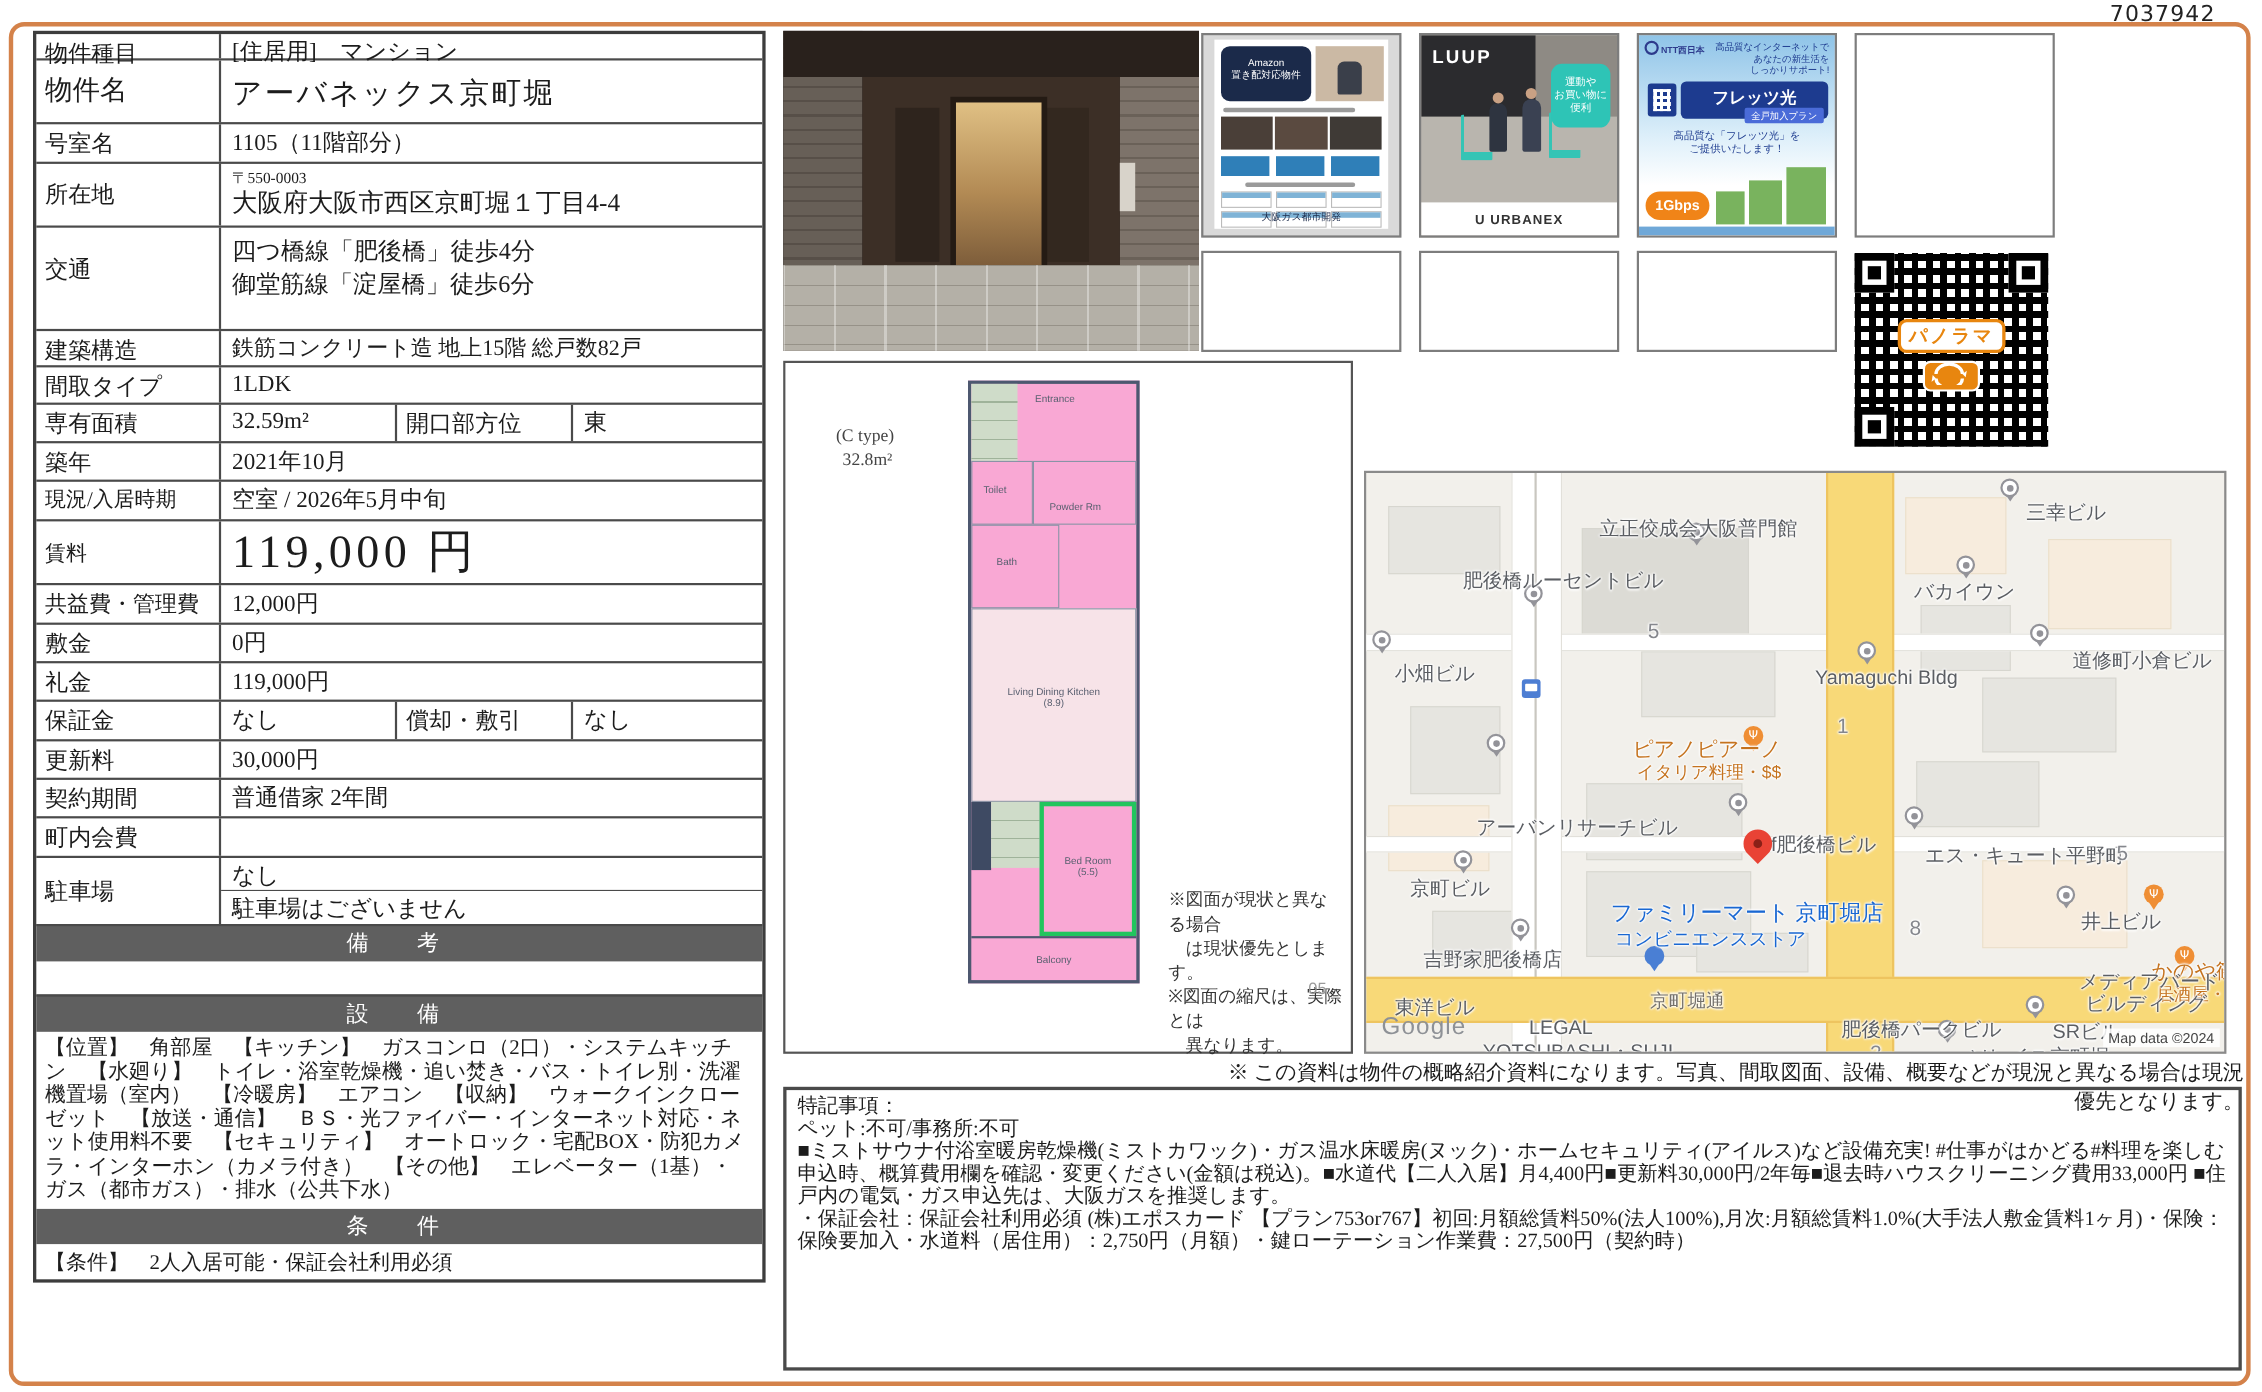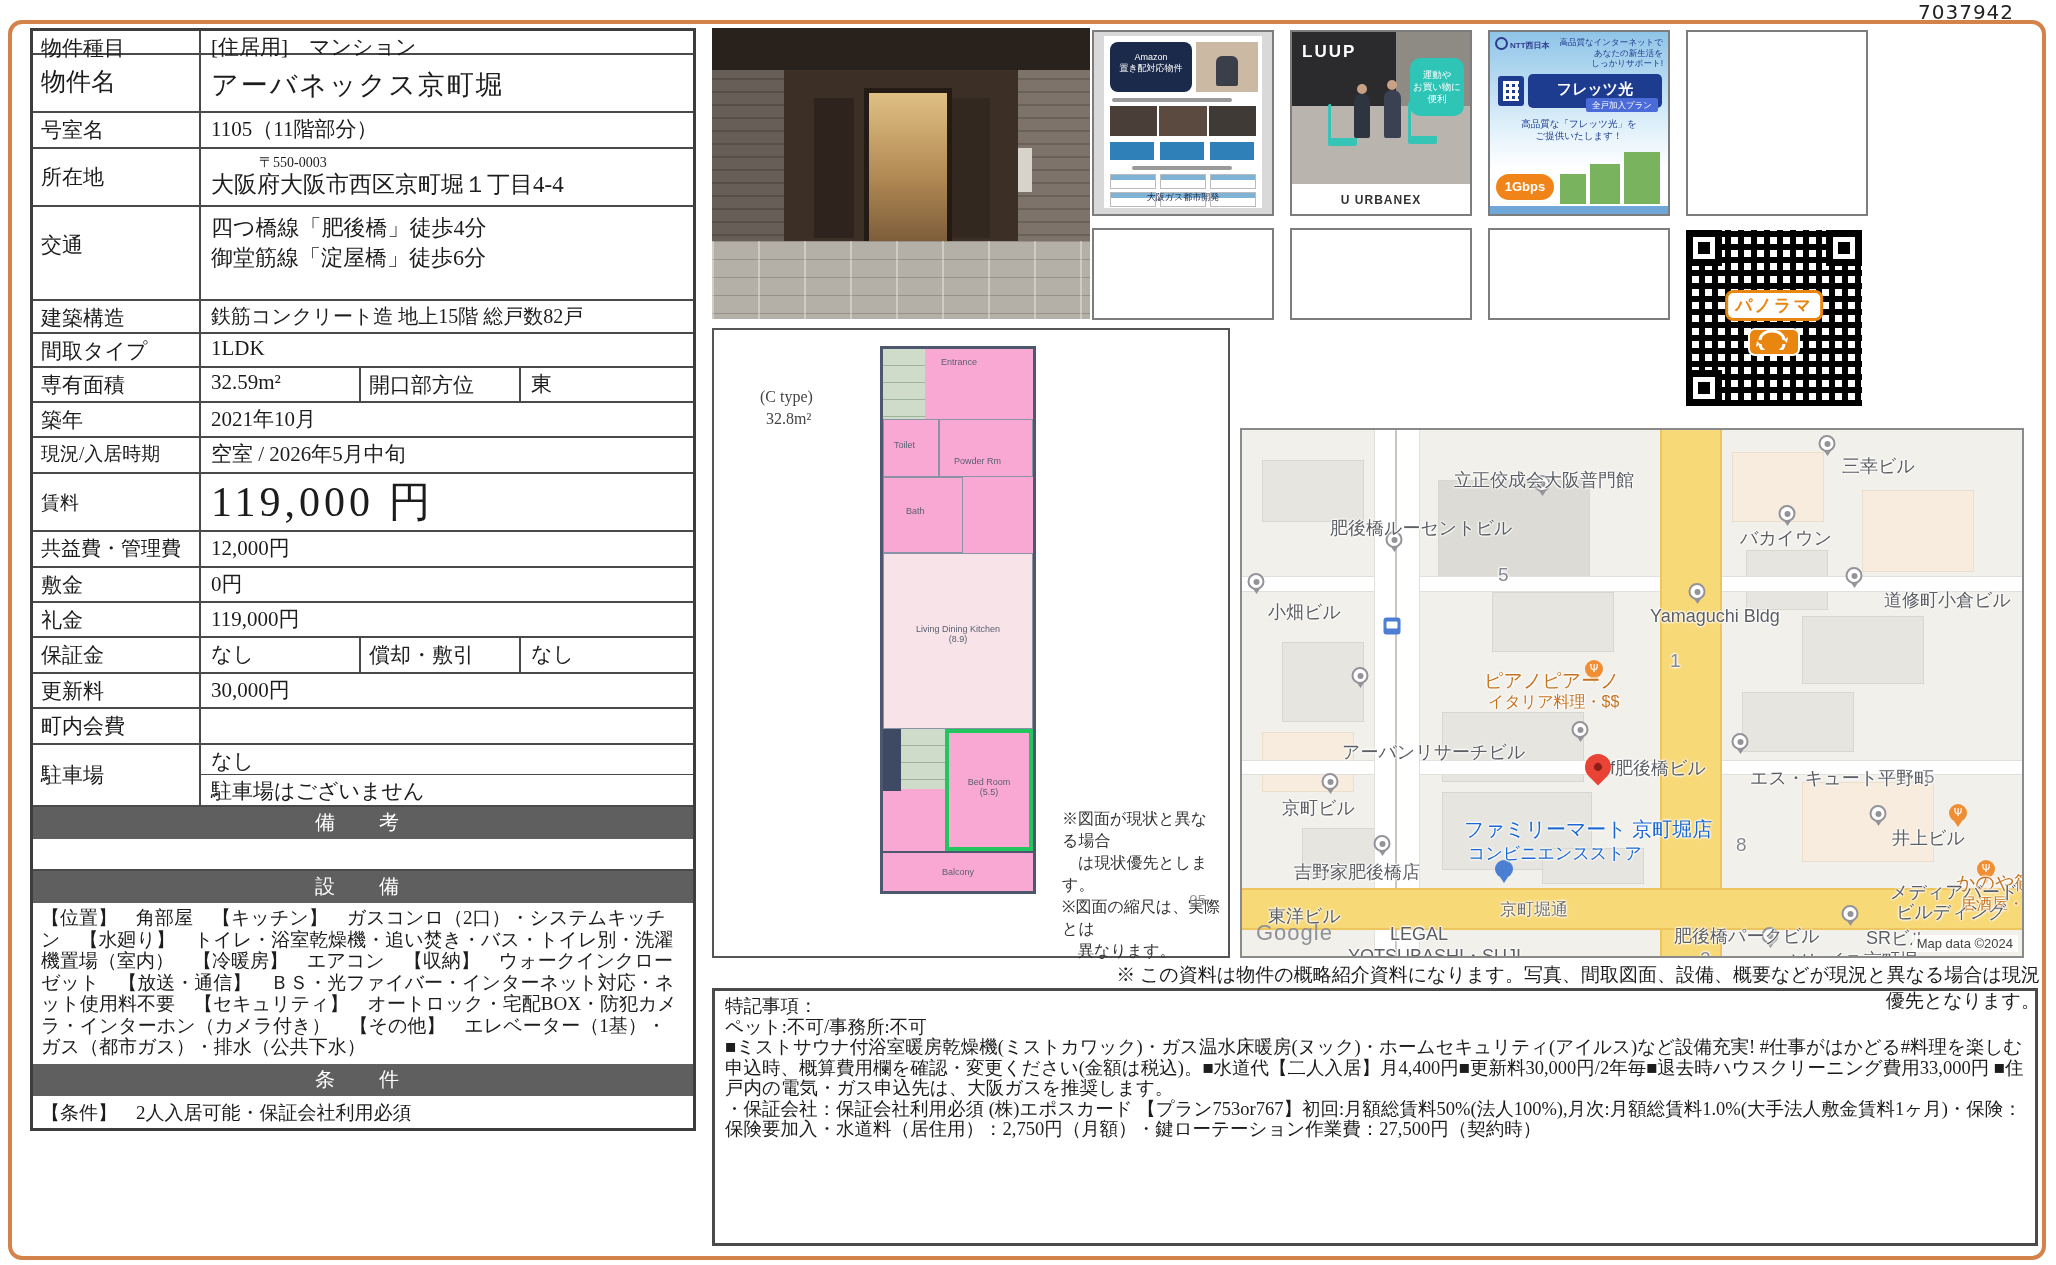--- a/index.html
+++ b/index.html
@@ -17,21 +17,21 @@
   .tlabel{width:168px;flex:none;border-right:2px solid #4a4a4a;padding:3px 6px 0 8px;
           font-size:21px;box-sizing:border-box;}
   .tlabel.small{font-size:19px;}
   .tval{flex:1;padding:2px 6px 0 10px;font-size:21px;box-sizing:border-box;}
   .midlabel{width:162px;flex:none;border-left:2px solid #4a4a4a;border-right:2px solid #4a4a4a;
             padding:3px 6px 0 8px;font-size:21px;box-sizing:border-box;}
   .hdr{background:#5f5f5f;color:#fff;text-align:center;font-size:20px;letter-spacing:12px;
        padding:2px 0 3px 0;}
   .bigname{font-size:27px;letter-spacing:2px;}
   .rentbig{font-size:42px;letter-spacing:4px;line-height:52px;}
-  .zip{font-size:14px;line-height:16px;padding-top:2px;margin-left:48px;}
+  .zip{font-size:14px;line-height:16px;padding-top:2px;}
   .addr{font-size:23px;line-height:28px;}
   .equip{font-size:19px;line-height:21.5px;padding:4px 8px 6px 8px;line-break:anywhere;}
   .parkcell{flex:1;display:flex;flex-direction:column;}
   .parkline{padding:2px 6px 0 10px;font-size:21px;height:29px;box-sizing:border-box;}
   .parkline + .parkline{border-top:1.5px solid #4a4a4a;}
   
   .photo{position:absolute;left:712px;top:28px;width:378px;height:291px;background:#2b2520;overflow:hidden;}
   .ph-soffit{position:absolute;left:0;top:0;width:100%;height:42px;background:#29211c;}
   .ph-wall-l{position:absolute;left:0;top:0;width:72px;height:226px;
      background:repeating-linear-gradient(180deg,#675f57 0 11px,#574f48 11px 13px),
@@ -241,20 +241,24 @@
     </div>
     <div class="trow" style="height:34px">
       <div class="tlabel">保証金</div>
       <div class="tval" style="width:158px;flex:none">なし</div>
       <div class="midlabel">償却・敷引</div>
       <div class="tval">なし</div>
     </div>
     <div class="trow" style="height:33px">
       <div class="tlabel">更新料</div>
       <div class="tval">30,000円</div>
+    </div>
+    <div class="trow" style="height:33px">
+      <div class="tlabel">契約期間</div>
+      <div class="tval">普通借家 2年間</div>
     </div>
     <div class="trow" style="height:34px">
       <div class="tlabel">町内会費</div>
       <div class="tval"></div>
     </div>
     <div class="trow" style="height:60px">
       <div class="tlabel" style="padding-top:16px">駐車場</div>
       <div class="parkcell">
         <div class="parkline">なし</div>
         <div class="parkline">駐車場はございません</div>

